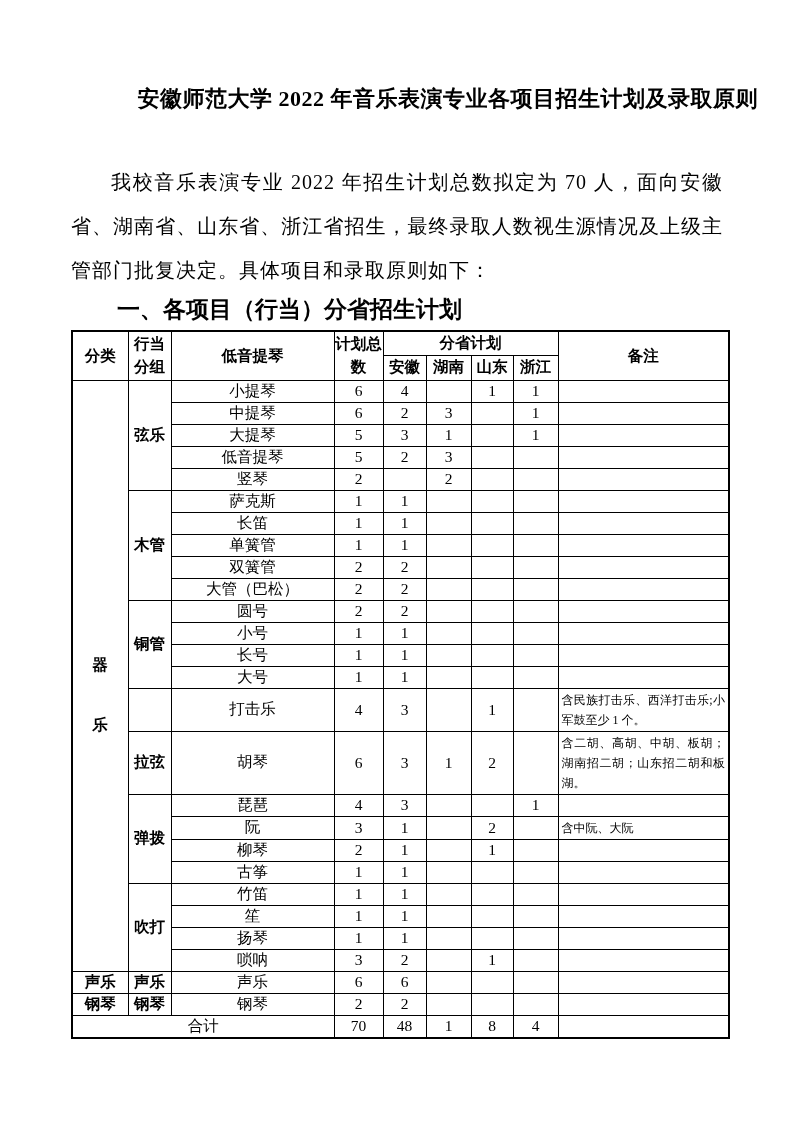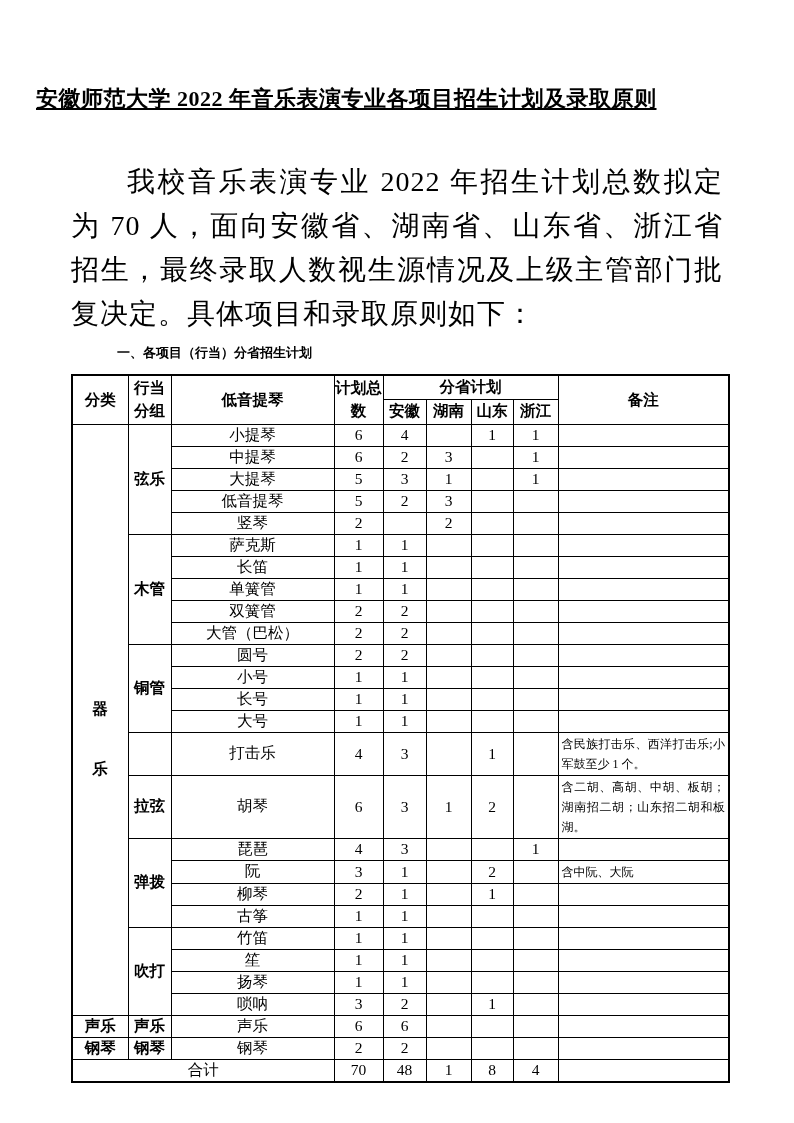--- a/index.html
+++ b/index.html
@@ -6,41 +6,40 @@
   html, body { background: #ffffff; }
   body {
     width: 794px; height: 1123px;
     font-family: "Liberation Serif", serif;
     color: #000;
     position: relative;
     overflow: hidden;
   }
   .doc-title {
     margin: 84px 36px 0 36px;
-    text-align: left;
+    text-align: right;
     font-size: 22px;
     font-weight: bold;
     letter-spacing: 0.5px;
     font-family: "Liberation Serif", serif;
-    text-decoration: underline;
   }
   .intro {
     width: 652px;
     margin: 46px auto 0 auto;
-    font-size: 28px;
+    font-size: 20px;
     letter-spacing: 1px;
     line-height: 44px;
     text-align: justify;
     text-indent: 2em;
   }
   .section-heading {
     width: 652px;
     margin: 2px auto 0 auto;
     padding-left: 46px;
-    font-size: 13px;
+    font-size: 23px;
     font-weight: bold;
     line-height: 30px;
     font-family: "Liberation Sans", sans-serif;
   }
   table.plan {
     margin: 6px 0 0 71px;
     border-collapse: collapse;
     table-layout: fixed;
     width: 657px;
     border: 2px solid #000;

